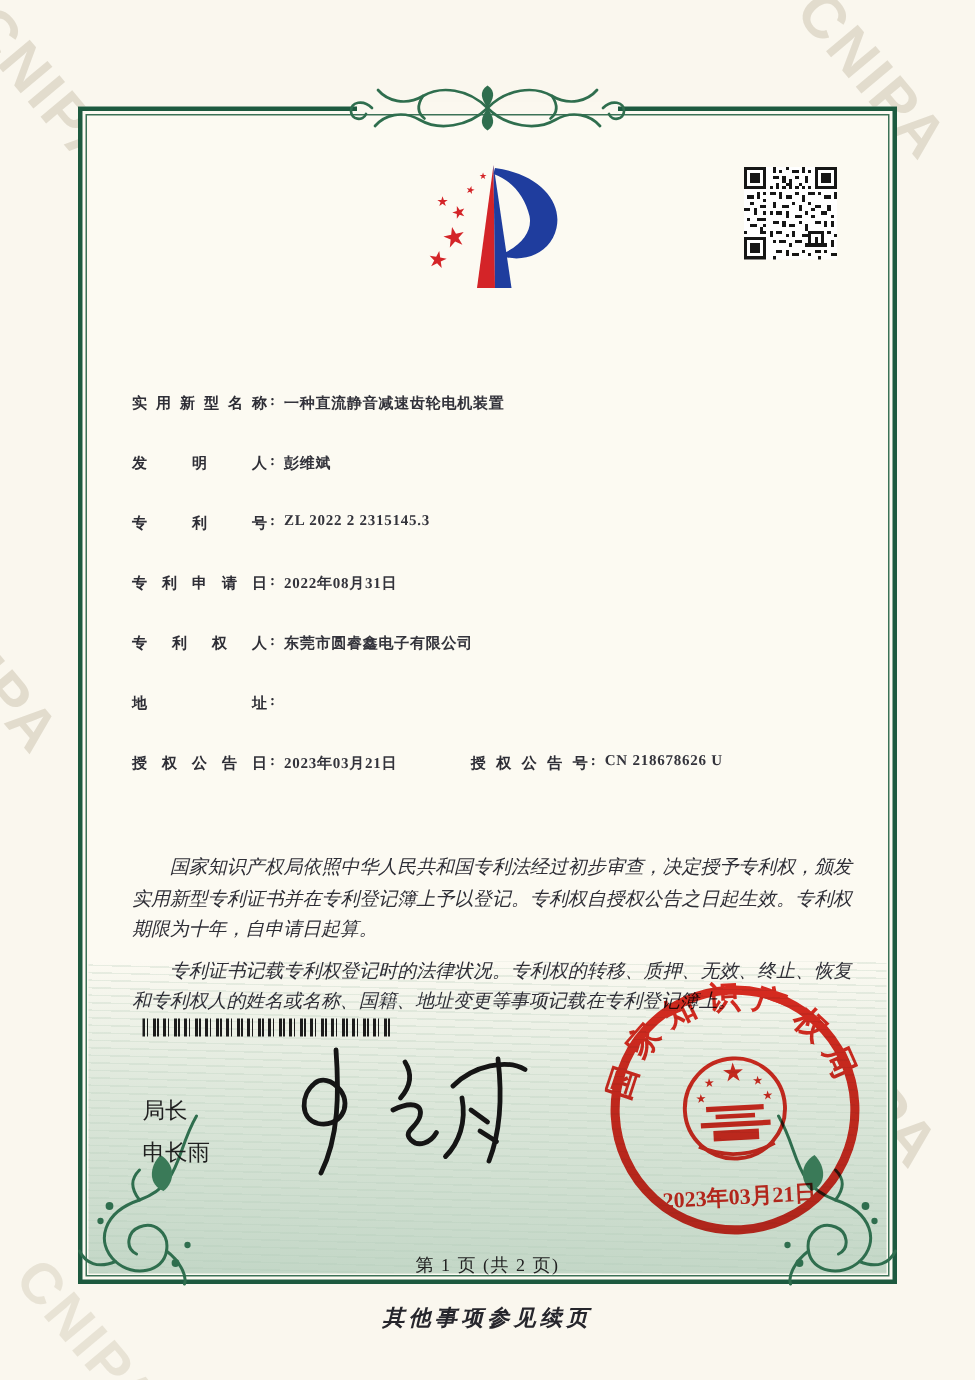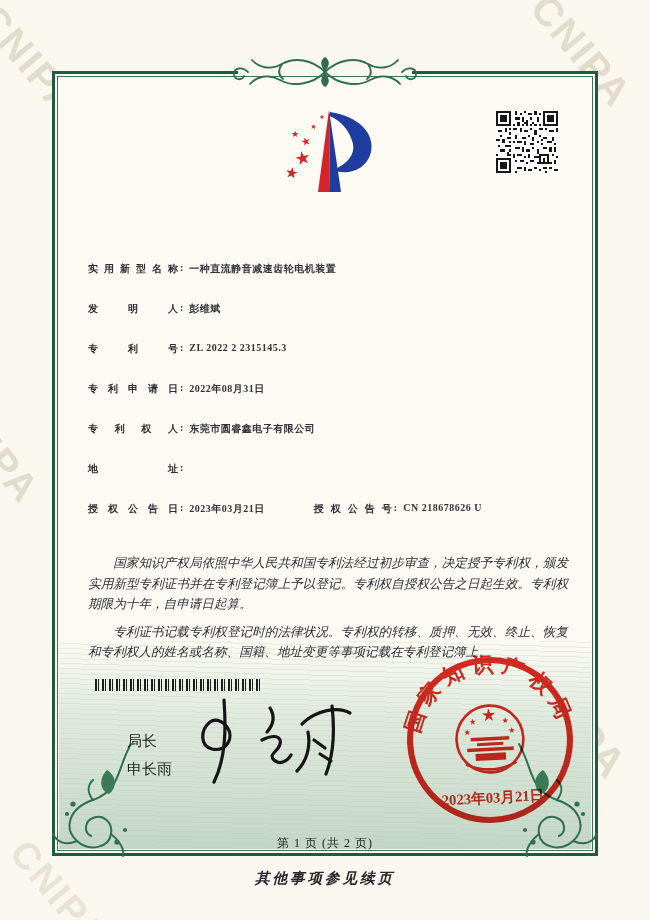--- a/index.html
+++ b/index.html
@@ -55,38 +55,38 @@
   .frow { height:40px; display:flex; align-items:flex-start; font-size:10px; color:#33333b; }
   .flabel {
     display:inline-block; width:90px; text-align:justify; text-align-last:justify;
     font-weight:600; color:#2e2e36; flex:none;
   }
   .fcolon { flex:none; margin:0 6px 0 2px; font-weight:600; color:#2e2e36; }
   .fvalue { font-weight:600; letter-spacing:0.5px; }
   .fpair2 { display:flex; margin-left:34px; }
   
   .paras {
-    position:absolute; left:88px; top:554px; width:480px;
+    position:absolute; left:88px; top:568px; width:480px;
     font-size:12.6px; line-height:20.5px; color:#2e2e36;
-    text-align:justify; font-style:italic; font-weight:500;font-family:Liberation Mono, monospace;
+    text-align:justify; font-style:italic; font-weight:500;
   }
   .paras p { text-indent:2em; margin-bottom:7px; }
   
   .barcode {
     position:absolute; left:95px; top:679px; width:166px; height:12px;
     background:repeating-linear-gradient(90deg,
       #1c1c1c 0 2px, transparent 2px 3px,
       #1c1c1c 3px 4px, transparent 4px 7px,
       #1c1c1c 7px 9px, transparent 9px 10px,
       #1c1c1c 10px 11px, transparent 11px 14px);
   }
   .director {
     position:absolute; left:95px; top:727px;
     font-family:"Liberation Sans","DejaVu Sans",sans-serif;
-    font-size:15px; color:#1f1f1f; line-height:28px;margin-left:32px;
+    font-size:15px; color:#1f1f1f; line-height:28px;
   }
   .signature { position:absolute; left:186px; top:688px; width:170px; height:100px; }
   .seal {
     position:absolute; left:404px; top:654px; width:172px; height:172px;
     transform:rotate(-3deg); mix-blend-mode:multiply; opacity:0.95;
   }
   .page-no {
     position:absolute; left:52px; top:835px; width:546px; text-align:center;
     font-size:12px; color:#222; letter-spacing:1px; z-index:3;
   }

